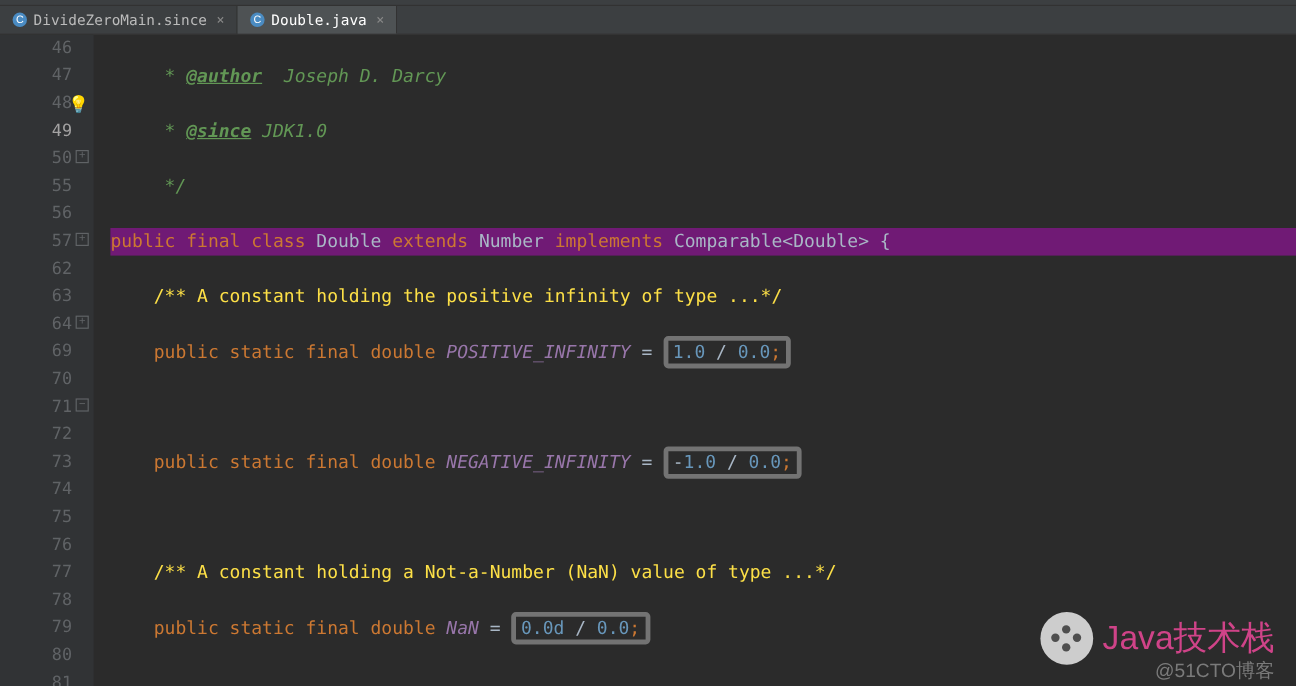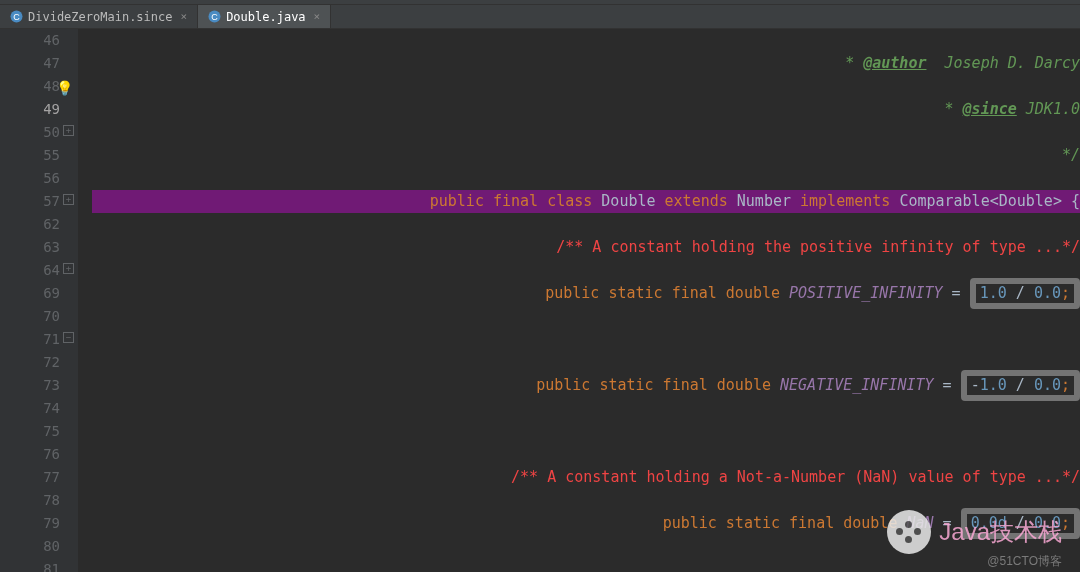--- a/index.html
+++ b/index.html
@@ -69,34 +69,33 @@
   top: 2px;
   color: #f0a732;
   font-size: 14px;
 }
 .code {
   flex: 1;
   line-height: 23px;
   padding-left: 14px;
   white-space: pre;
   position: relative;
-  text-align: right;
 }
 .code-line { height: 23px; }
 .code-line.hl { background: #701a75; }
 .kw { color: #cc7832; }
 .cls { color: #a9b7c6; }
-.comment { color: #ef4444; }
+.comment { color: #fde047; }
 .comment-i { color: #629755; font-style: italic; }
 .doctag { color: #629755; font-style: italic; text-decoration: underline; font-weight: bold; }
 .field { color: #9876aa; font-style: italic; }
 .num { color: #6897bb; }
 .op { color: #a9b7c6; }
 .boxed {
-  border: 6px solid #737373;
+  border: 4px solid #737373;
   border-radius: 4px;
   padding: 0 4px 1px 4px;
 }
 .watermark {
   position: absolute;
   right: 18px;
   bottom: 18px;
   display: flex;
   align-items: center;
   gap: 8px;
@@ -110,27 +109,27 @@
 }
 .wm-dots { width: 26px; height: 26px; position: relative; }
 .wm-dots span {
   position: absolute; width: 7px; height: 7px; border-radius: 50%;
   background: #555;
 }
 .wm-dots span:nth-child(1){top:2px;left:9px}
 .wm-dots span:nth-child(2){top:9px;left:0}
 .wm-dots span:nth-child(3){top:9px;left:18px}
 .wm-dots span:nth-child(4){top:17px;left:9px}
-.wm-text { color: #f9a8d4; font-size: 24px; font-family: sans-serif; }
+.wm-text { color: #ec4899; font-size: 28px; font-family: sans-serif; }
 .wm-sub {
   position: absolute;
   right: 18px;
   bottom: 2px;
   color: #7a7a7a;
-  font-size: 12px;
+  font-size: 16px;
   font-family: sans-serif;
   margin-left: 32px;
 }
 </style>
 </head>
 <body>
 
 <div class="breadcrumb"></div>
 
 <div class="tabs">

